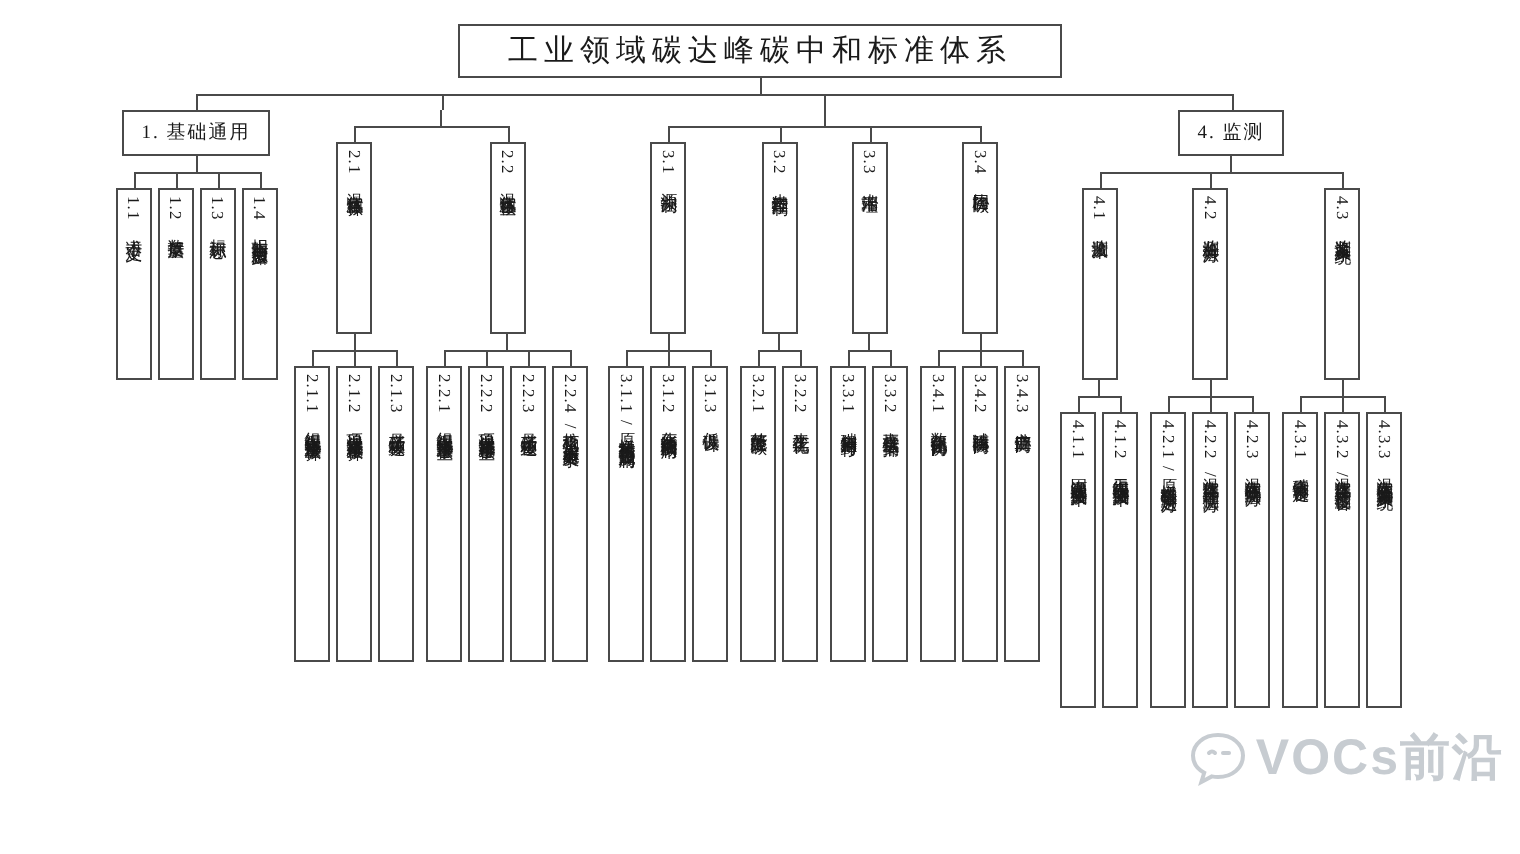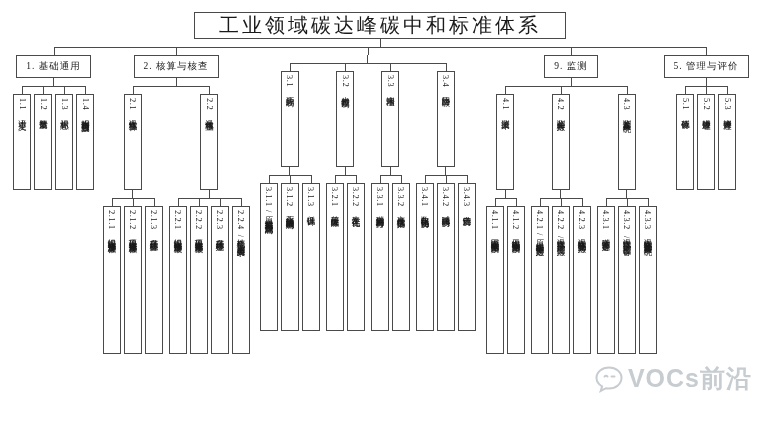--- a/index.html
+++ b/index.html
@@ -52,21 +52,21 @@
   .tree > ul > li::after{display:none;}
   .tree ul ul > li.d1{padding-left:2px;padding-right:2px;}
   .down-stub{width:1px;height:8px;background:var(--line);}
   
   .box{border:1px solid var(--line);background:#fff;box-sizing:border-box;}
   .box-h{
     display:flex;align-items:center;justify-content:center;
     white-space:nowrap;
   }
   .box-h.d0{
-    font-size:20px;letter-spacing:3px;
+    font-size:15px;letter-spacing:3px;
     padding:5px 24px;height:27px;
   }
   .box-h.d1{
     font-size:9.5px;letter-spacing:1px;
     padding:0 9px;height:23px;
   }
   .box-v{
     display:flex;justify-content:center;align-items:flex-start;
     width:18px;
     overflow:hidden;
@@ -147,23 +147,20 @@
                   </div>
                 </li>
                 <li class="d2">
                   <div class="box box-v d2">
                     <span class="vtext">1.4 报告声明与信息披露</span>
                   </div>
                 </li>
               </ul>
             </li>
             <li class="d1">
-              <div class="box box-h d1">
-                <span>2. 核算与核查</span>
-              </div>
               <div class="down-stub"></div>
               <ul>
                 <li class="d2">
                   <div class="box box-v d2">
                     <span class="vtext">2.1 温室气体核算</span>
                   </div>
                   <div class="down-stub"></div>
                   <ul>
                     <li class="d3">
                       <div class="box box-v d3">
@@ -294,21 +291,21 @@
                       <div class="box box-v d3">
                         <span class="vtext">3.4.3 产业链协同</span>
                       </div>
                     </li>
                   </ul>
                 </li>
               </ul>
             </li>
             <li class="d1">
               <div class="box box-h d1">
-                <span>9. 监测</span>
+                <span>4. 监测</span>
               </div>
               <div class="down-stub"></div>
               <ul>
                 <li class="d2">
                   <div class="box box-v d2">
                     <span class="vtext">4.1 监测技术</span>
                   </div>
                   <div class="down-stub"></div>
                   <ul>
                     <li class="d3">
@@ -361,43 +358,20 @@
                       <div class="box box-v d3">
                         <span class="vtext">4.3.2 温室气体采样/检测设备</span>
                       </div>
                     </li>
                     <li class="d3">
                       <div class="box box-v d3">
                         <span class="vtext">4.3.3 温室气体在线监测设备及系统</span>
                       </div>
                     </li>
                   </ul>
-                </li>
-              </ul>
-            </li>
-            <li class="d1">
-              <div class="box box-h d1">
-                <span>5. 管理与评价</span>
-              </div>
-              <div class="down-stub"></div>
-              <ul>
-                <li class="d2">
-                  <div class="box box-v d2">
-                    <span class="vtext">5.1 低碳评价</span>
-                  </div>
-                </li>
-                <li class="d2">
-                  <div class="box box-v d2">
-                    <span class="vtext">5.2 碳排放管理</span>
-                  </div>
-                </li>
-                <li class="d2">
-                  <div class="box box-v d2">
-                    <span class="vtext">5.3 碳资产管理</span>
-                  </div>
                 </li>
               </ul>
             </li>
           </ul>
         </li>
       </ul>
     </div>
 
 
 

